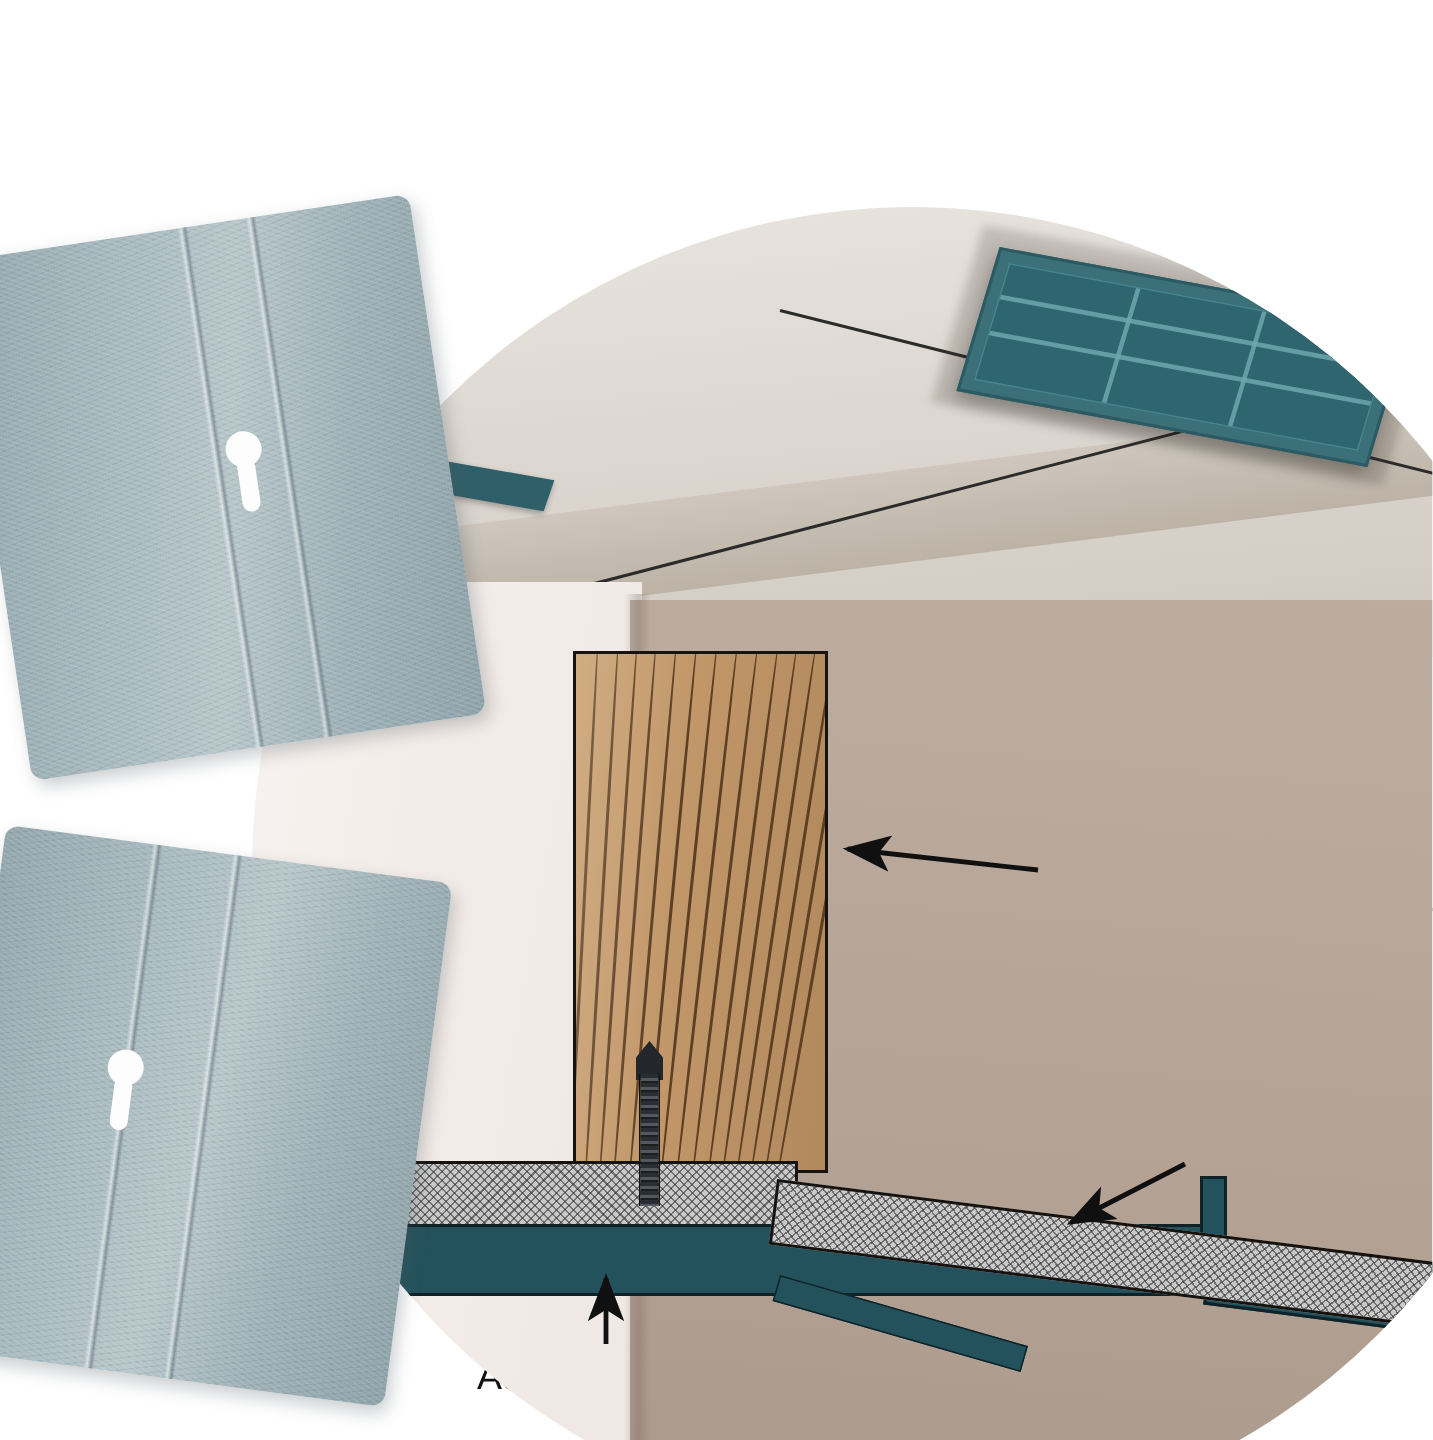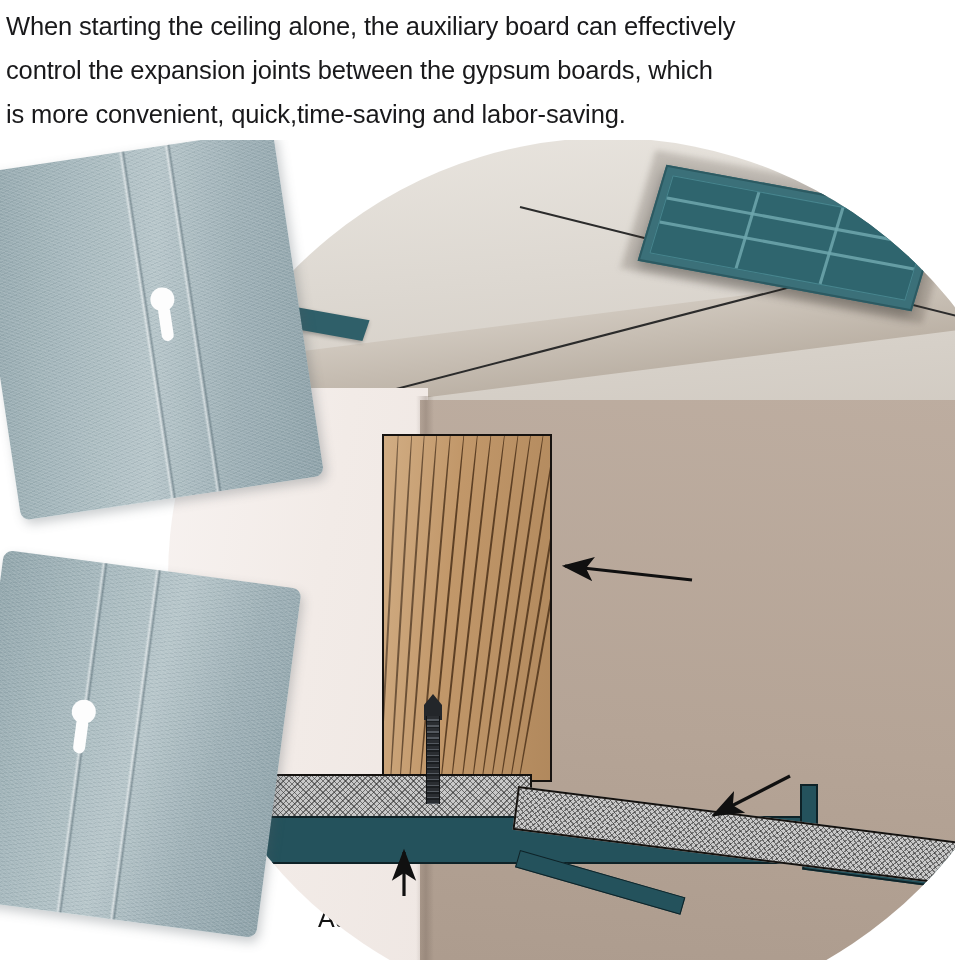--- a/index.html
+++ b/index.html
@@ -283,25 +283,20 @@
   }
 
   #plate-top  { left:-6px; top:150px; width:306px; height:350px; transform:rotate(-8.5deg); }
   #plate-btm  { left:-20px; top:568px; width:300px; height:352px; transform:rotate(7.5deg); }
 </style>
 </head>
 <body>
 
 <div id="page">
 
-  <div id="headline">
-    <span class="line">When starting the ceiling alone, the auxiliary board can effectively</span>
-    <span class="line">control the expansion joints between the gypsum boards, which</span>
-    <span class="line">is more convenient, quick,time-saving and labor-saving.</span>
-  </div>
 
   <div id="scene-clip">
     <div id="scene">
 
       <div class="ceiling"></div>
       <div class="ceiling-soffit"></div>
 
       <div class="grid-line" style="left:352px; top:68px; width:600px; height:2px; transform:rotate(14deg);"></div>
       <div class="grid-line" style="left:120px; top:278px; width:660px; height:2px; transform:rotate(-14.5deg);"></div>
       <div class="grid-line" style="left:126px; top:284px; width:740px; height:2px; transform:rotate(15.5deg);"></div>

